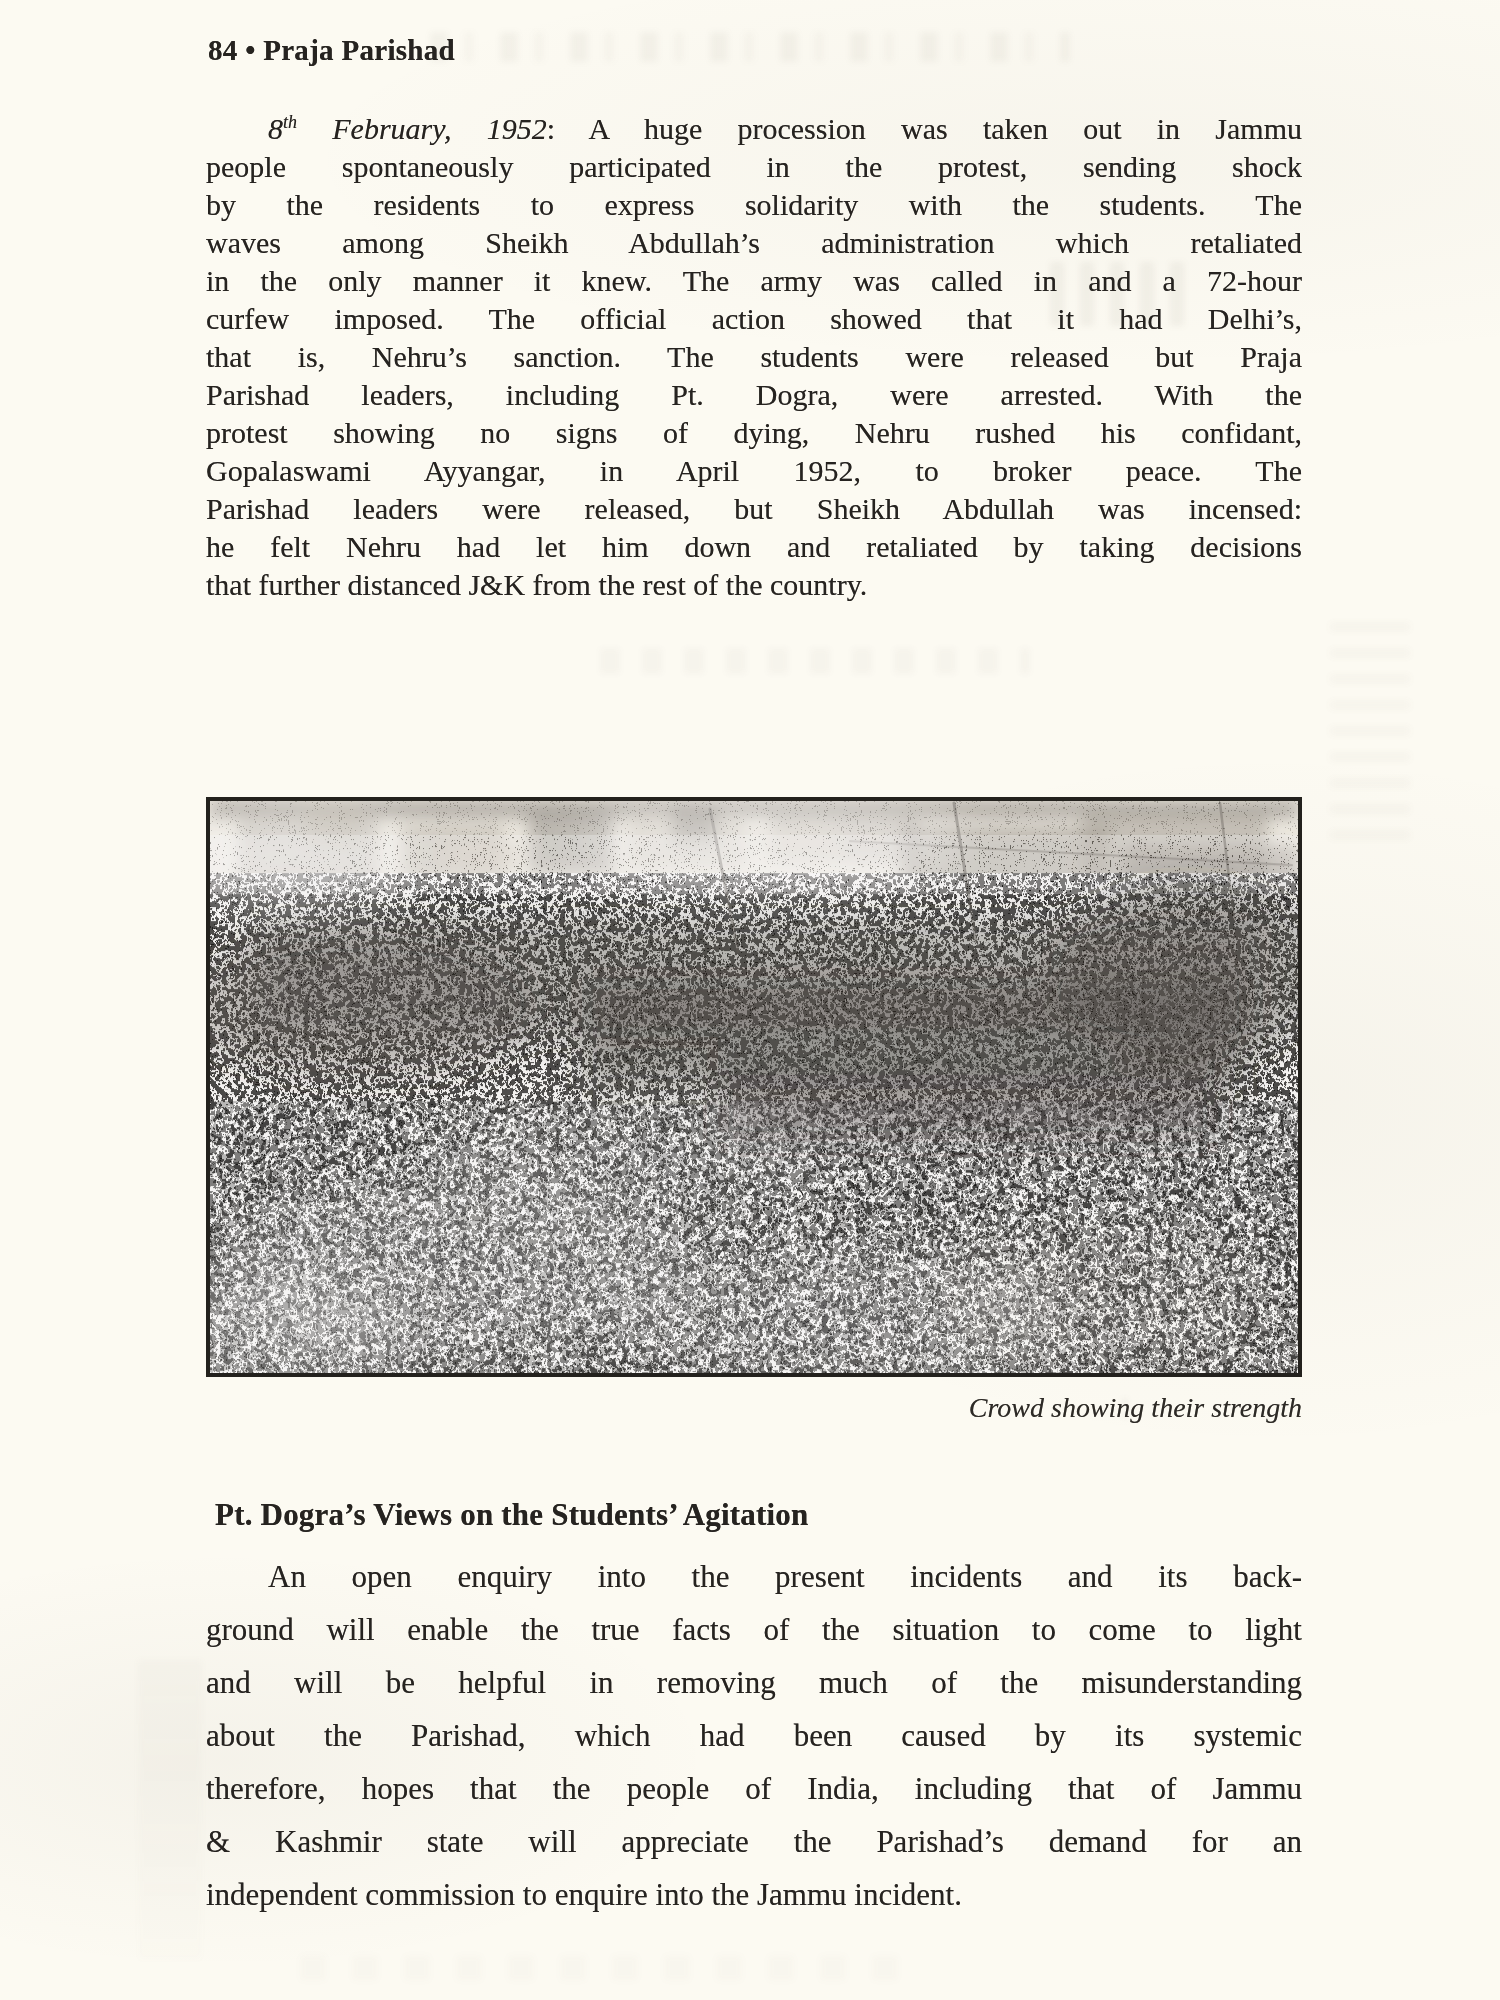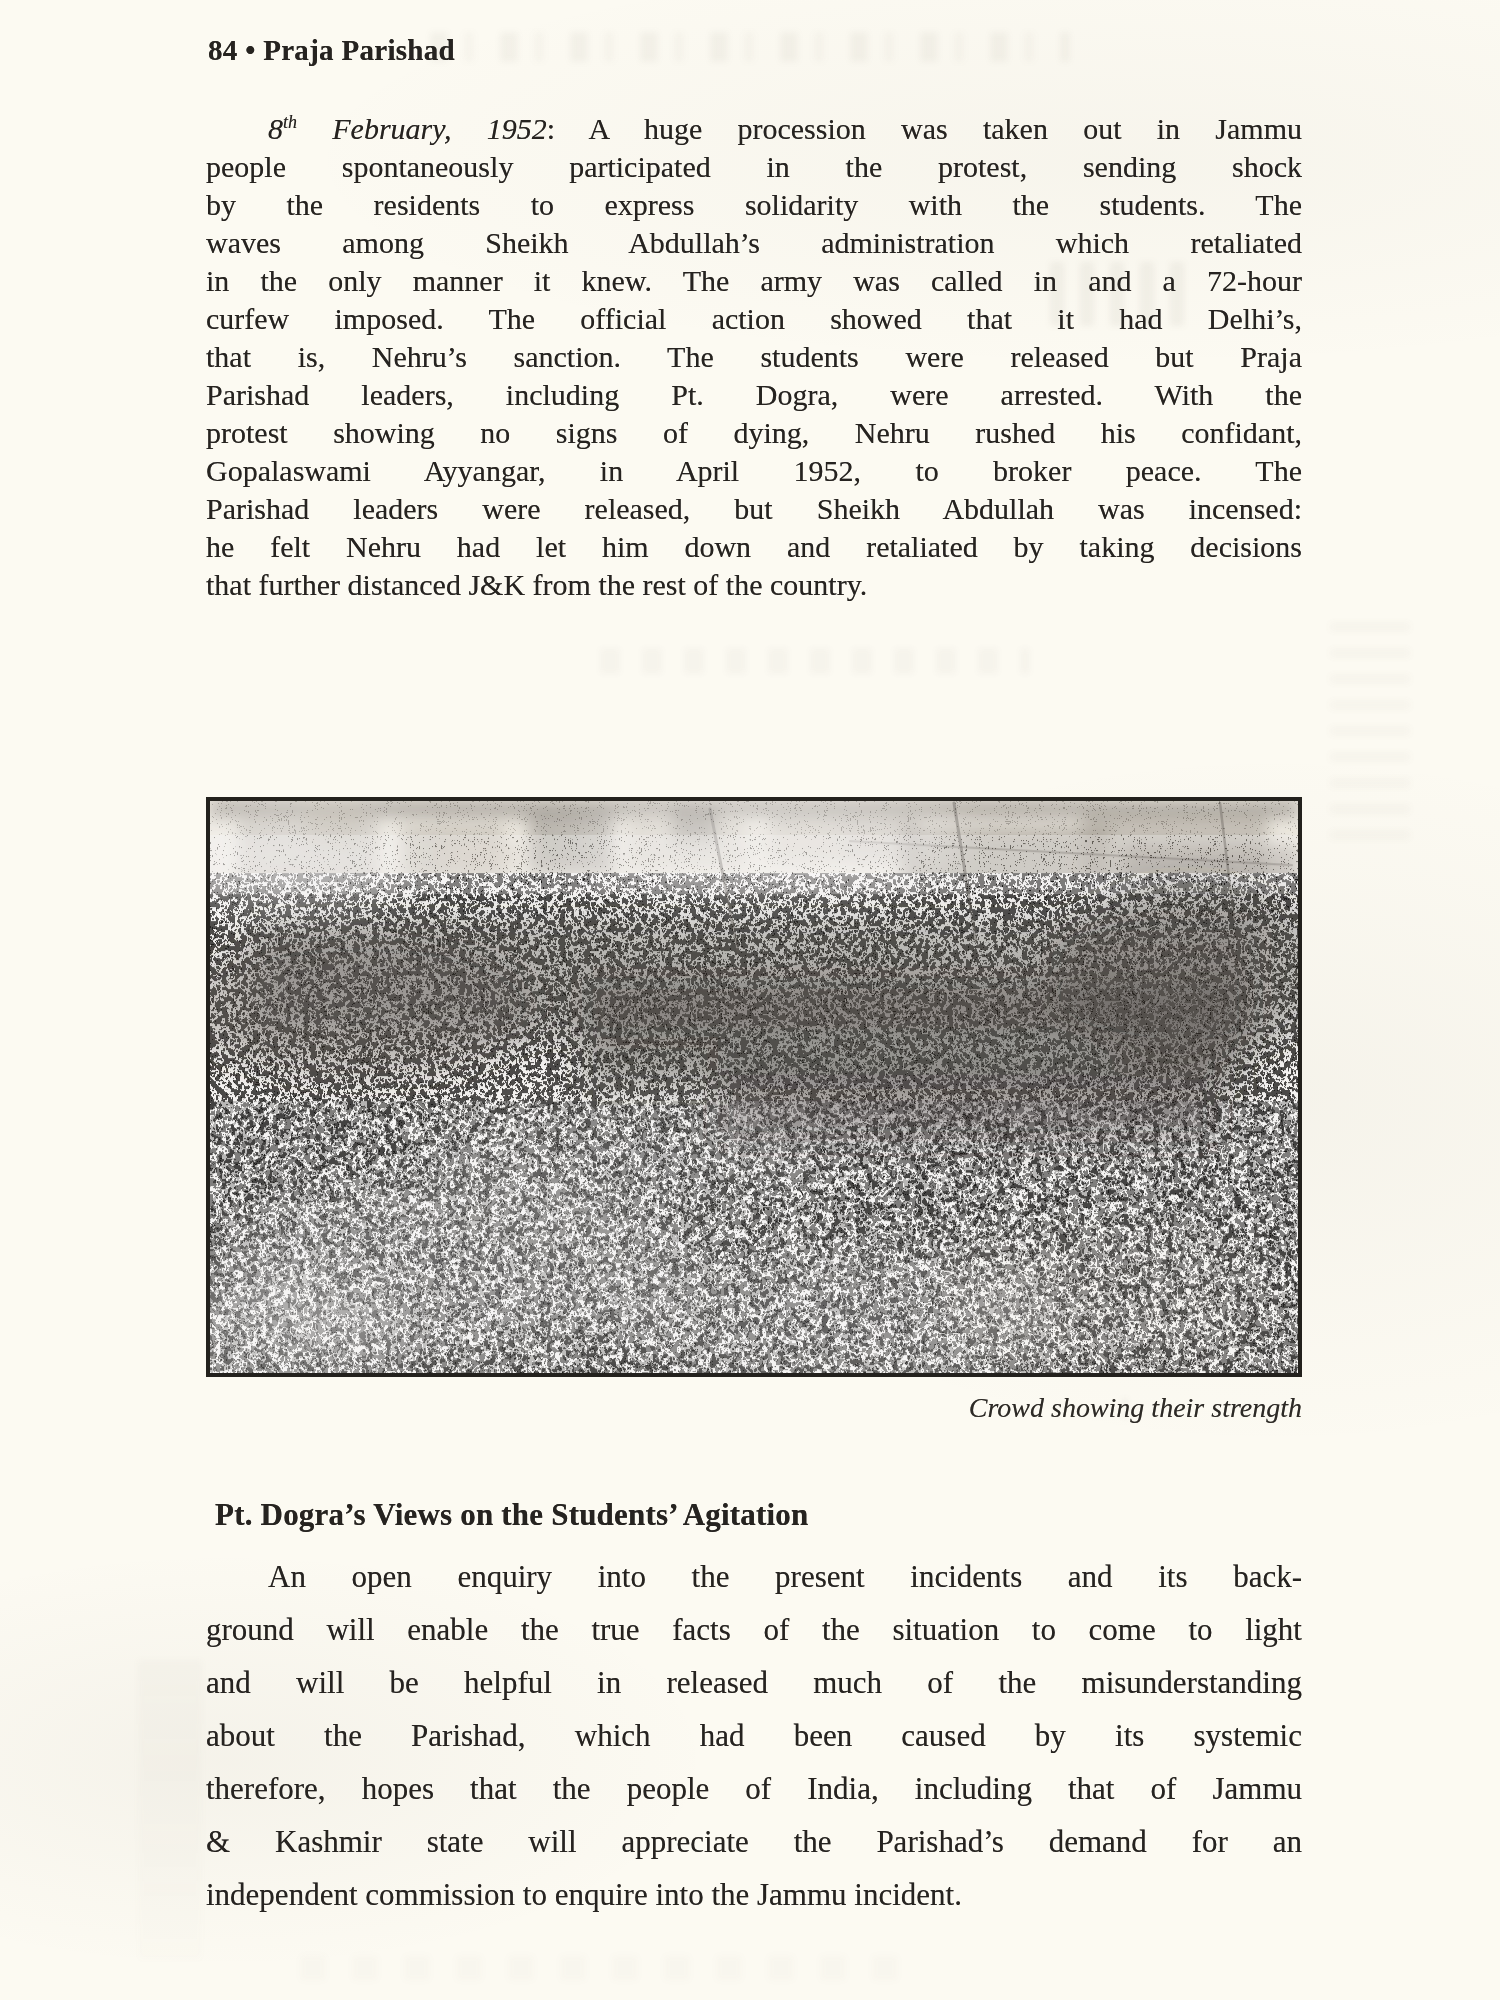--- a/index.html
+++ b/index.html
@@ -201,19 +201,19 @@
     </svg>
   </div>
 
   <div class="caption">Crowd showing their strength</div>
 
   <h2 class="heading">Pt. Dogra’s Views on the Students’ Agitation</h2>
 
   <section class="para" id="para2">
       <div class="jline indent">An open enquiry into the present incidents and its back-</div>
       <div class="jline">ground will enable the true facts of the situation to come to light</div>
-      <div class="jline">and will be helpful in released much of the misunderstanding</div>
+      <div class="jline">and will be helpful in removing much of the misunderstanding</div>
       <div class="jline">about the Parishad, which had been caused by its systemic</div>
       <div class="jline">therefore, hopes that the people of India, including that of Jammu</div>
       <div class="jline">&amp; Kashmir state will appreciate the Parishad’s demand for an</div>
       <div class="jline last">independent commission to enquire into the Jammu incident.</div>
     </section>
 </div>
 
 </body></html>

